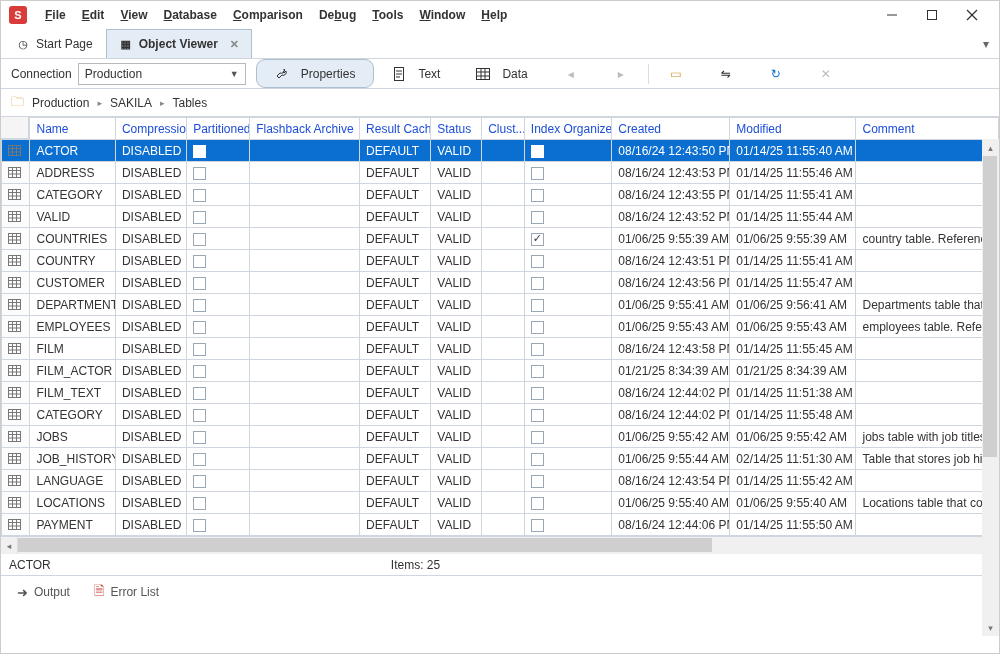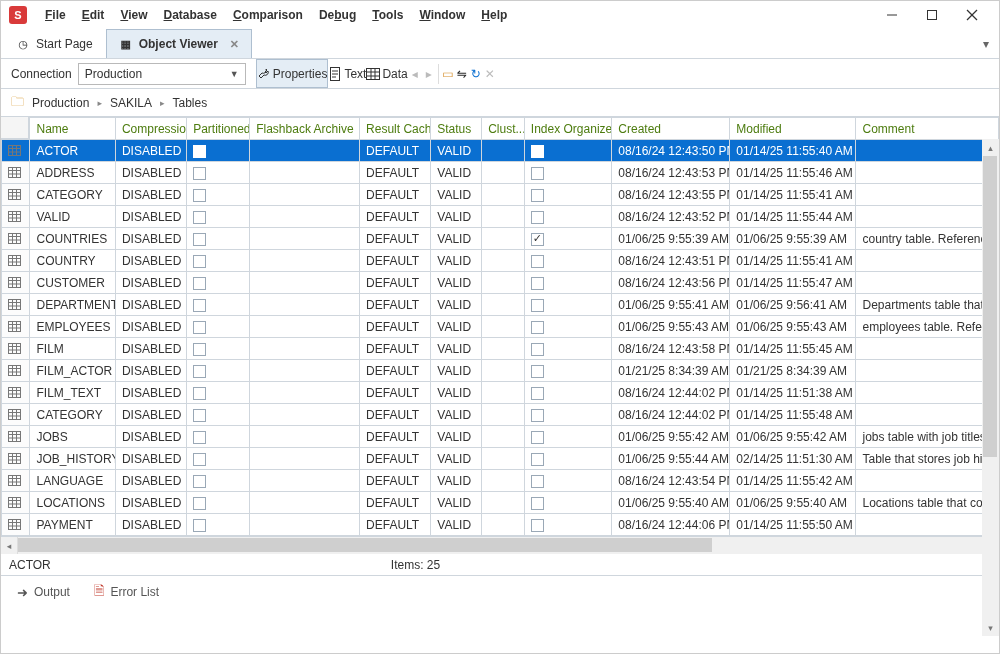--- a/index.html
+++ b/index.html
@@ -82,23 +82,24 @@
     height: 22px;
     border: 1px solid #b9b9b9;
     display: flex; align-items: center;
     padding: 0 6px;
     margin-right: 10px;
     justify-content: space-between;
     cursor: default;
   }
   .conn-select .caret { font-size:9px; color:#555; }
   .tb-btn {
-    display: flex; align-items: center; gap: 2px;
-    padding: 0 0; height: 100%;
+    display: flex; align-items: center; gap: 12px;
+    padding: 0 18px; height: 100%;
     cursor: default;
+    border-radius: 9px;
   }
   .tb-btn.active { background:#e4edf5; border:1px solid #aebfd0; }
   .tb-sep { width:1px; background:#ddd; height:20px; margin:0 2px; }
   .tb-icon { width:14px; height:14px; display:flex; align-items:center; justify-content:center; color:#2a2a2a; font-size:12px; }
   .tb-btn.disabled { color:#bbb; }
   .tb-btn.disabled .tb-icon { color:#bbb; }
 
   
   .breadcrumb {
     display: flex;
@@ -143,21 +144,21 @@
     height: 22px;
     overflow: hidden;
     white-space: nowrap;
     text-overflow: clip;
   }
   .grid thead th {
     position: sticky; top: 0;
     background: #fff;
     z-index: 1;
     font-weight: normal;
-    color: #4d7c0f;
+    color: #1d4ed8;
   }
   .grid .ghandle {
     width: 28px; text-align:center; background:#fcfcfc;
     color:#666;
   }
   .grid tbody tr.selected td {
     background: #0a6fd1;
     color: #fff;
   }
   .grid tbody tr.selected .chk { background:#fff; border-color:#fff; }

